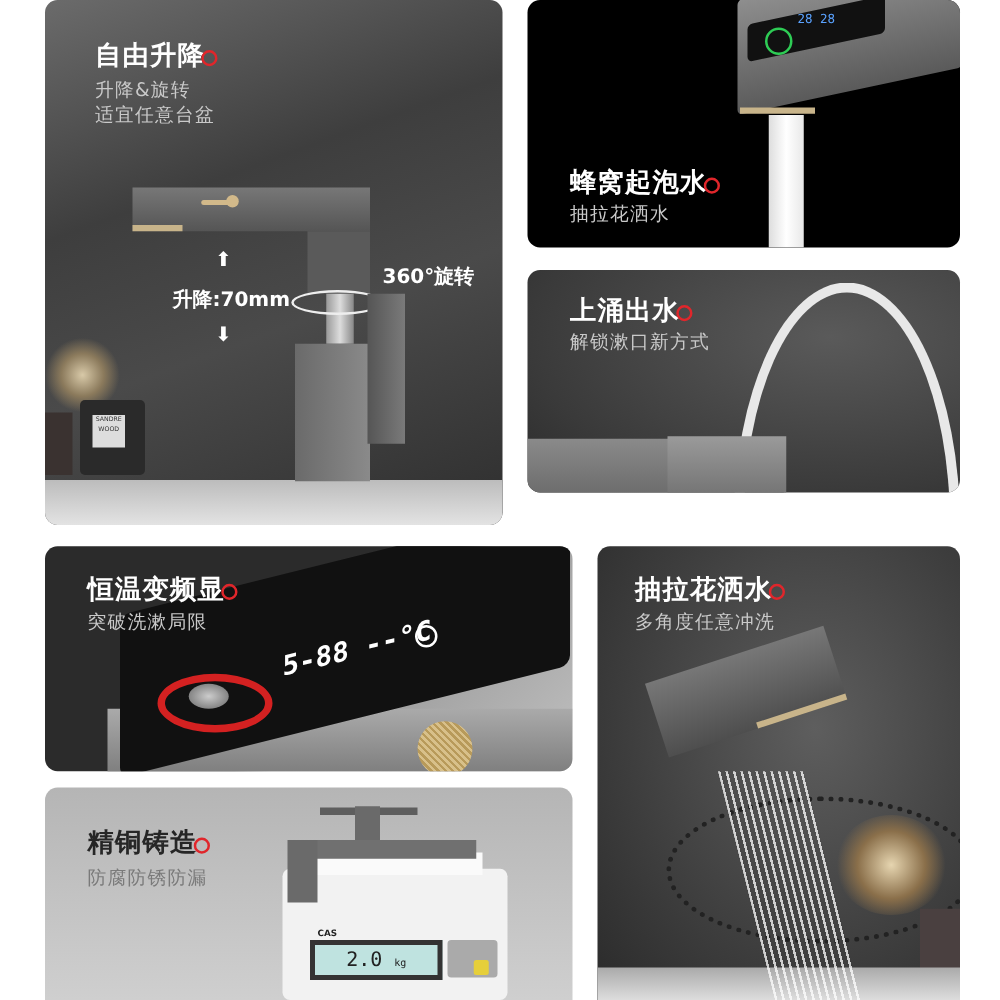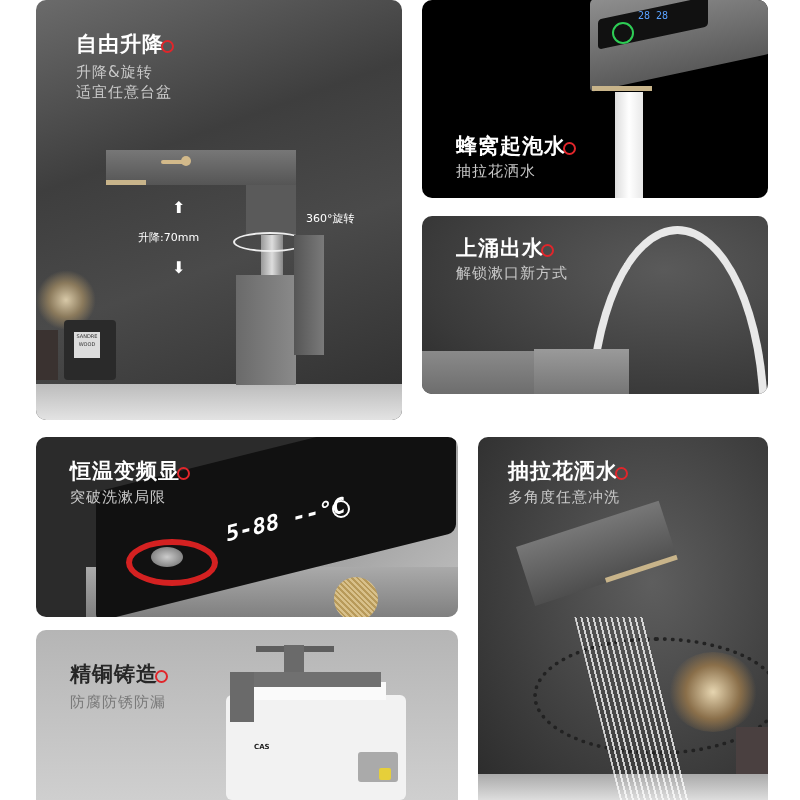--- a/index.html
+++ b/index.html
@@ -18,21 +18,21 @@
   #c1 .counter { position:absolute; left:0; bottom:0; width:100%; height:36px; background:linear-gradient(180deg,#bcbcbc,#e3e3e3); }
   #c1 .faucet-spout { position:absolute; left:70px; top:150px; width:190px; height:35px; background:linear-gradient(180deg,#777,#555); }
   #c1 .faucet-spout .gold { position:absolute; left:0; bottom:0; width:40px; height:5px; background:#c8b48a; }
   #c1 .faucet-neck { position:absolute; left:210px; top:185px; width:50px; height:50px; background:#5a5a5a; }
   #c1 .faucet-ring { position:absolute; left:225px; top:235px; width:22px; height:40px; background:linear-gradient(90deg,#999,#ddd,#888); }
   #c1 .faucet-body { position:absolute; left:200px; top:275px; width:60px; height:110px; background:linear-gradient(90deg,#6a6a6a,#8a8a8a); }
   #c1 .faucet-handle { position:absolute; left:258px; top:235px; width:30px; height:120px; background:linear-gradient(90deg,#555,#7a7a7a); }
   #c1 .lever { position:absolute; left:125px; top:160px; width:25px; height:4px; background:#d2b98a; border-radius:2px; }
   #c1 .knob { position:absolute; left:145px; top:156px; width:10px; height:10px; background:#d2b98a; border-radius:50%; }
   #c1 .arrow { position:absolute; color:#fff; font-size:16px; }
-  #c1 .lbl-small { position:absolute; color:#fff; font-size:11px; white-space:nowrap; }
+  #c1 .lbl-small { position:absolute; color:#fff; font-size:16px; white-space:nowrap;font-weight:bold; }
   #c1 .rot-ring { position:absolute; left:197px; top:232px; width:70px; height:16px; border:2px solid #eee; border-radius:50%; }
   #c1 .vase { position:absolute; left:0; top:330px; width:22px; height:50px; background:#3a3230; }
   #c1 .bottle { position:absolute; left:28px; top:320px; width:52px; height:60px; background:#2a2a2a; border-radius:4px; }
   #c1 .bottle .tag { position:absolute; left:10px; top:12px; width:26px; height:26px; background:#ddd; color:#333; font-size:5px; text-align:center; line-height:8px; }
   #c1 .flowers { position:absolute; left:0; top:270px; width:60px; height:60px; border-radius:50%; background:radial-gradient(circle,#d8c9a8 0%,#8b7a5c 40%,transparent 70%); }
 
   
   #c2 { left:422px; top:0; width:346px; height:198px; background:#000; }
   #c2 .head { position:absolute; left:168px; top:0; width:180px; height:92px; background:linear-gradient(180deg,#8e8e8e,#5a5a5a); transform:skewY(-12deg); transform-origin:left top; border-radius:4px; }
   #c2 .screen { position:absolute; left:176px; top:8px; width:110px; height:30px; background:#111; border-radius:4px; transform:skewY(-12deg); }
@@ -159,17 +159,18 @@
 </div>
 
 <div class="card" id="c6">
   <div class="scale"></div>
   <div class="plate"></div>
   <div class="faucet-top"></div>
   <div class="faucet-stem"></div>
   <div class="faucet-bar"></div>
   <div class="faucet-side"></div>
   <div class="brand">CAS</div>
+  <div class="lcd"><span>2.0</span> <span style="font-size:8px">kg</span></div>
   <div class="keys"></div>
   <div class="power"></div>
   <div class="title dark" style="left:34px;top:30px;"><span>精铜铸造</span><span class="dot"></span></div>
   <div class="sub dark-sub" style="left:34px;top:62px;">防腐防锈防漏</div>
 </div>
 
 </body></html>

